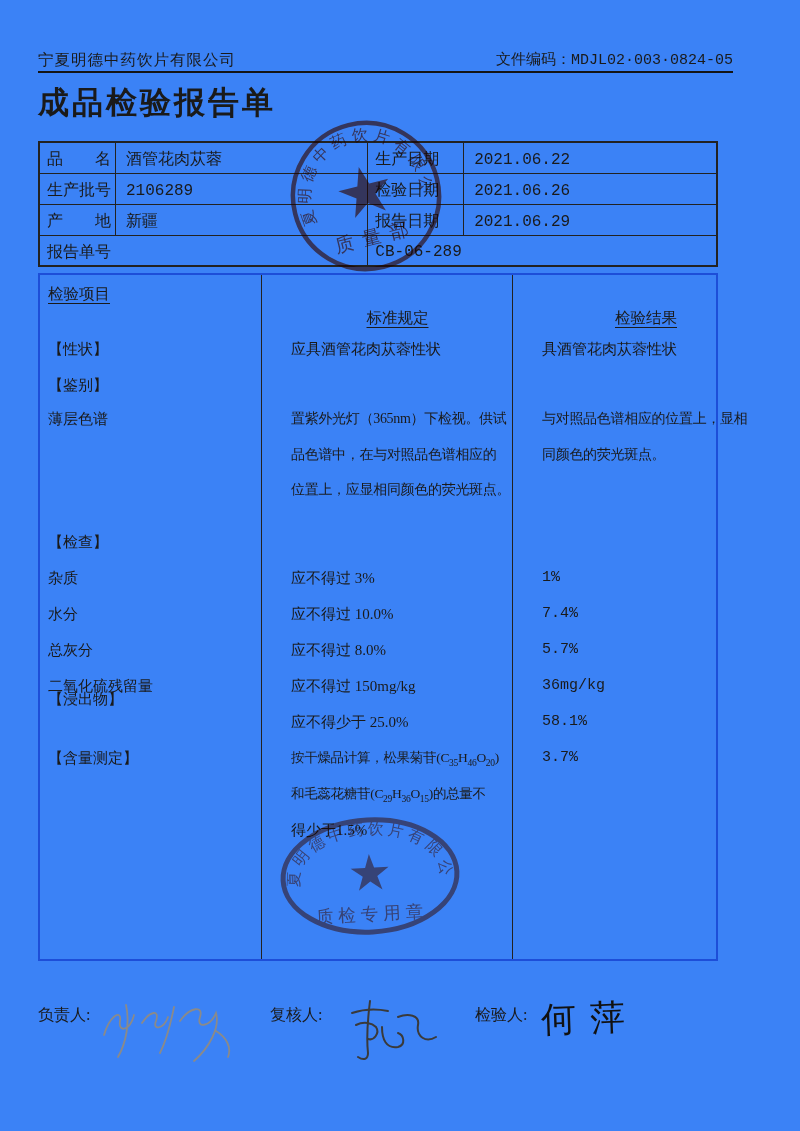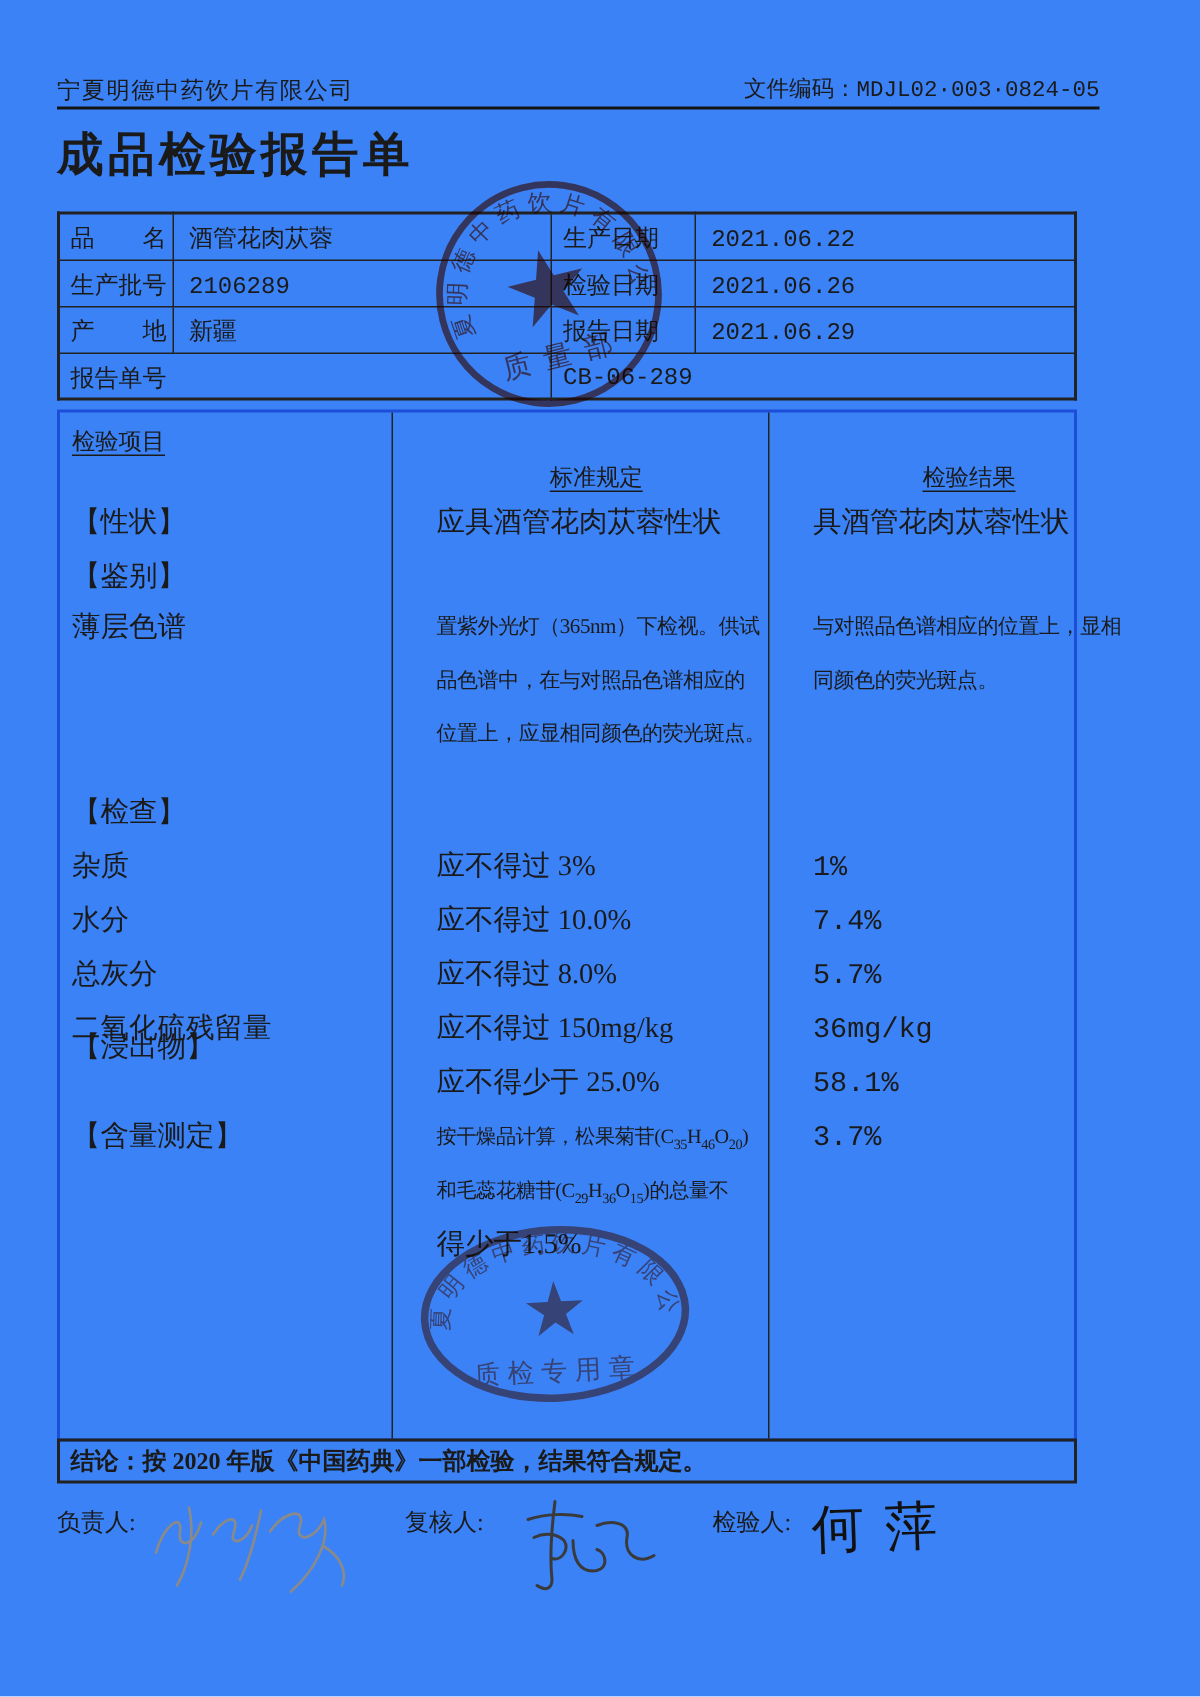--- a/index.html
+++ b/index.html
@@ -25,21 +25,21 @@
   .info-table td { border:1.5px solid #222; height:31px; font-size:16px; padding:4px 4px 0 7px;
     white-space:nowrap; vertical-align:middle;font-family:Liberation Mono, monospace; }
   .info-table { border:2px solid #222; }
   .info-table td.val { padding-left:10px; }
 
   
   .main-table { position:absolute; left:38px; top:273px; width:680px; height:688px;
     border:2px solid #1d4ed8; display:grid; grid-template-columns:222px 230px 224px;gap:21px; }
   .main-col { position:relative; }
   .main-col.c1,.main-col.c2 { border-right:1.5px solid #222; }
-  .ln { position:absolute; left:8px; white-space:nowrap; font-size:19px; line-height:20px; }
+  .ln { position:absolute; left:8px; white-space:nowrap; font-size:15px; line-height:20px; }
   .ln.tight { font-size:14px; letter-spacing:-0.3px; }
   .ln.tight2 { font-size:13.5px; letter-spacing:-0.3px; }
   .hdr { position:absolute; top:9px; font-size:15.5px; text-decoration:underline; text-underline-offset:4px; white-space:nowrap; }
   .hdr.left { left:8px; }
   .hdr.center { left:0; width:100%; text-align:center;margin-top:24px; }
   sub.f { font-size:9.5px; }
 
   
   .conclusion { position:absolute; left:38px; top:959px; width:680px; height:30px;
     border:2px solid #222; font-size:16px; font-weight:bold; line-height:27px; padding-left:7px; white-space:nowrap; }
@@ -139,21 +139,20 @@
       <div class="ln tight" style="top:170px">同颜色的荧光斑点。</div>
       <div class="ln mono" style="top:293px">1%</div>
       <div class="ln mono" style="top:329px">7.4%</div>
       <div class="ln mono" style="top:365px">5.7%</div>
       <div class="ln mono" style="top:401px">36mg/kg</div>
       <div class="ln mono" style="top:437px">58.1%</div>
       <div class="ln mono" style="top:473px">3.7%</div>
     </div>
   </div>
 
-  <div class="conclusion">结论：按 2020 年版《中国药典》一部检验，结果符合规定。</div>
 
   <div class="sign-row">
     <div class="sign-label" style="left:0">负责人:</div>
     <svg class="sig-svg" style="left:58px; top:2px" width="165" height="75" viewBox="0 0 165 75">
       <g fill="none" stroke="#8a8a8a" stroke-width="1.8" stroke-linecap="round">
         <path d="M8,38 C14,18 26,12 24,24 C22,36 34,34 38,18 M30,8 C34,26 30,46 22,60"></path>
         <path d="M46,26 C54,14 64,12 60,24 C56,34 68,32 72,20 M78,10 C74,30 70,44 64,56"></path>
         <path d="M84,24 C94,10 108,8 104,20 C100,32 114,30 120,16 C124,30 114,50 98,64 M120,34 C130,40 136,50 132,60"></path>
       </g>
     </svg>

